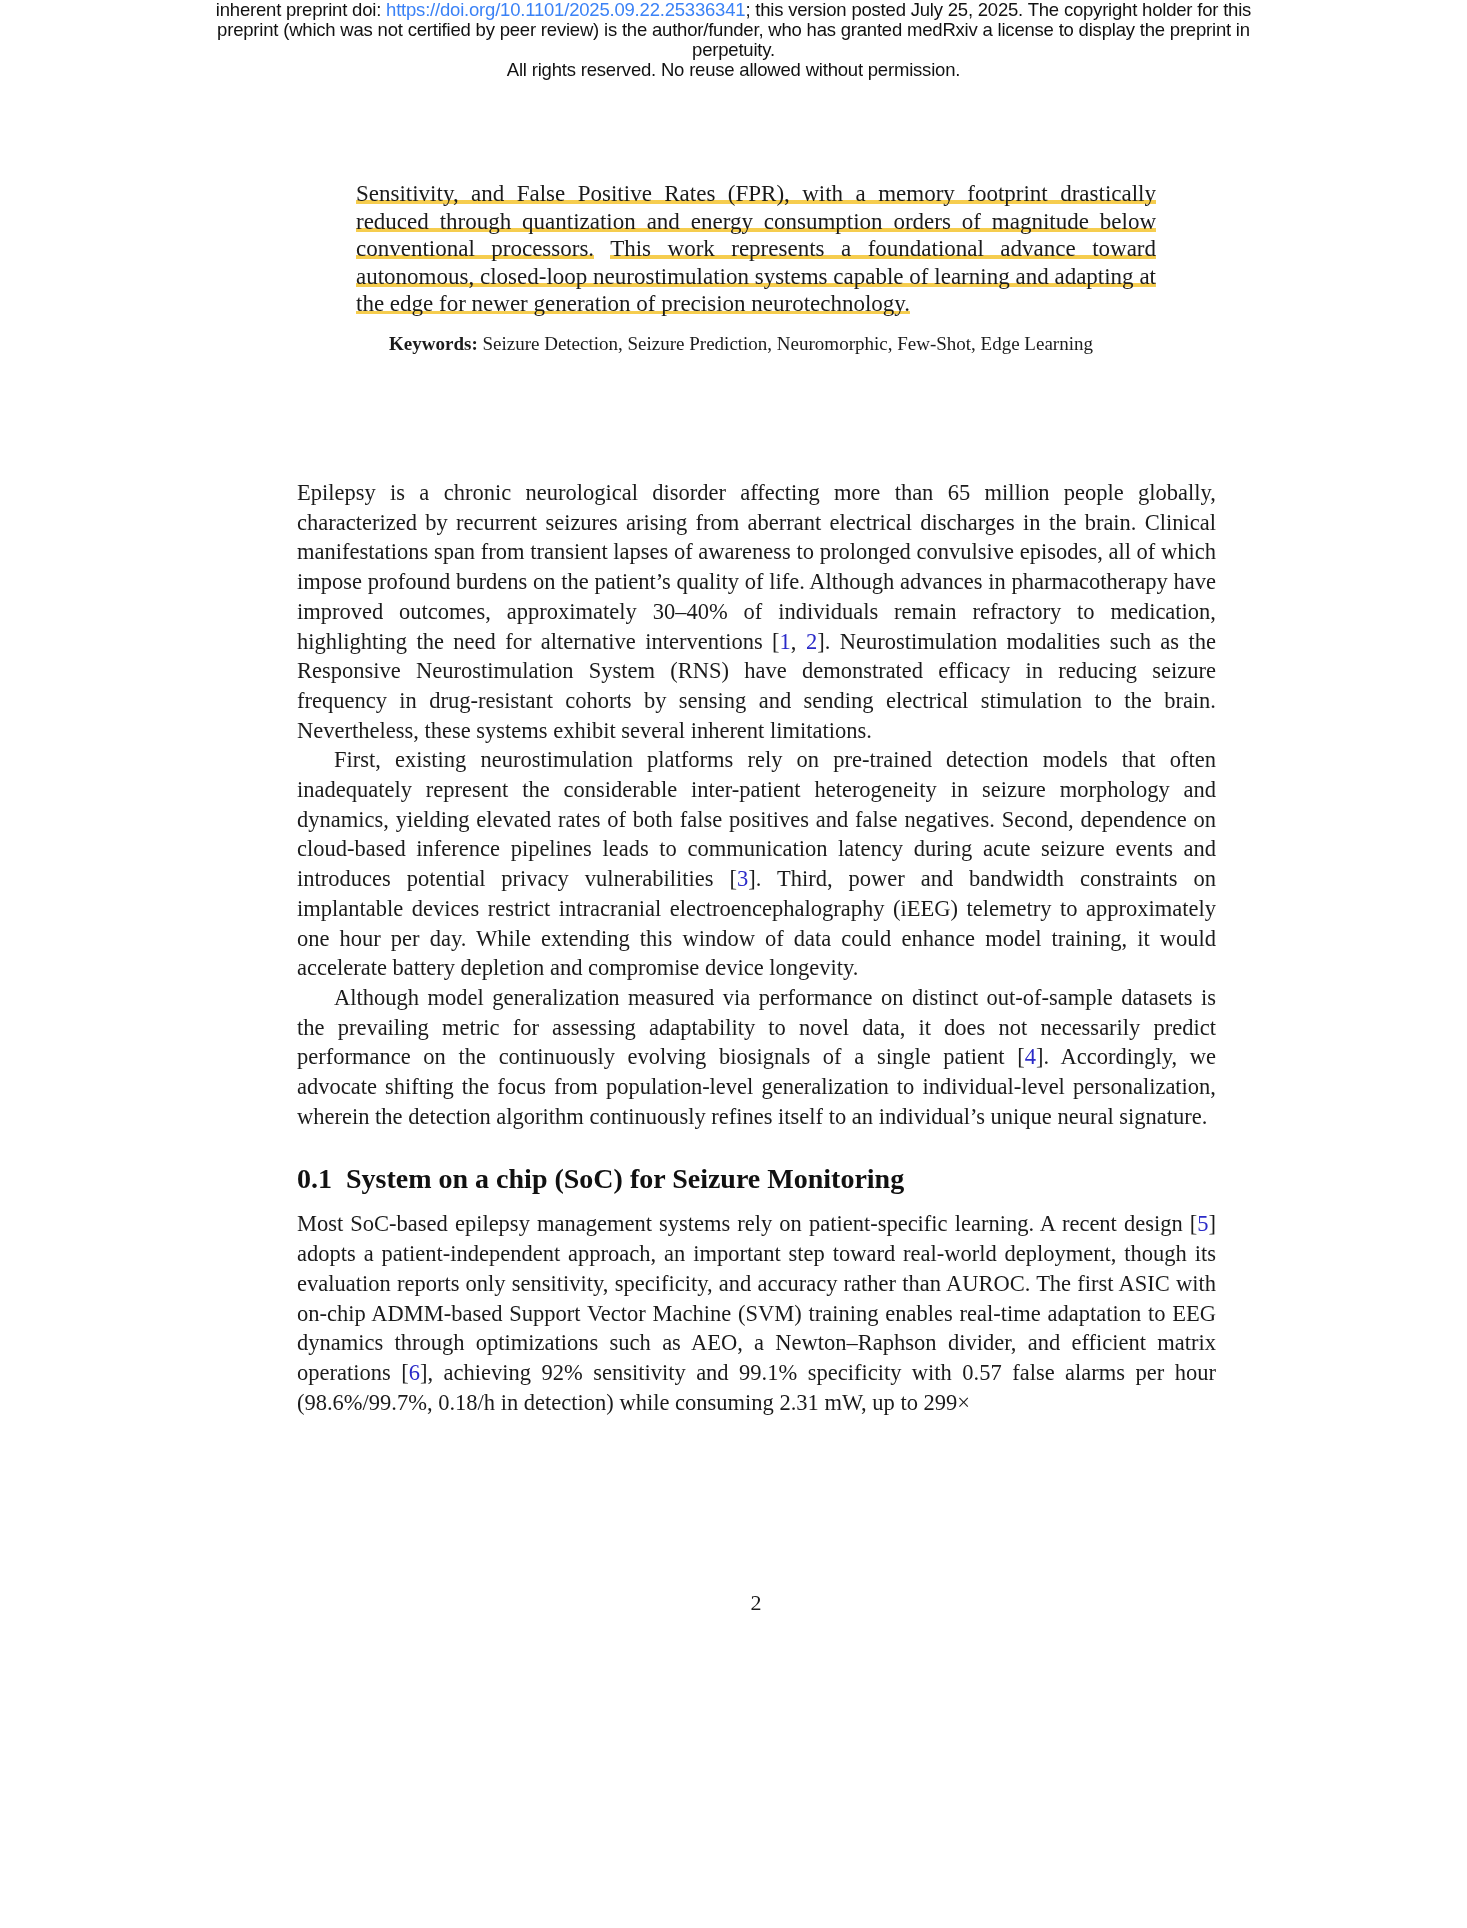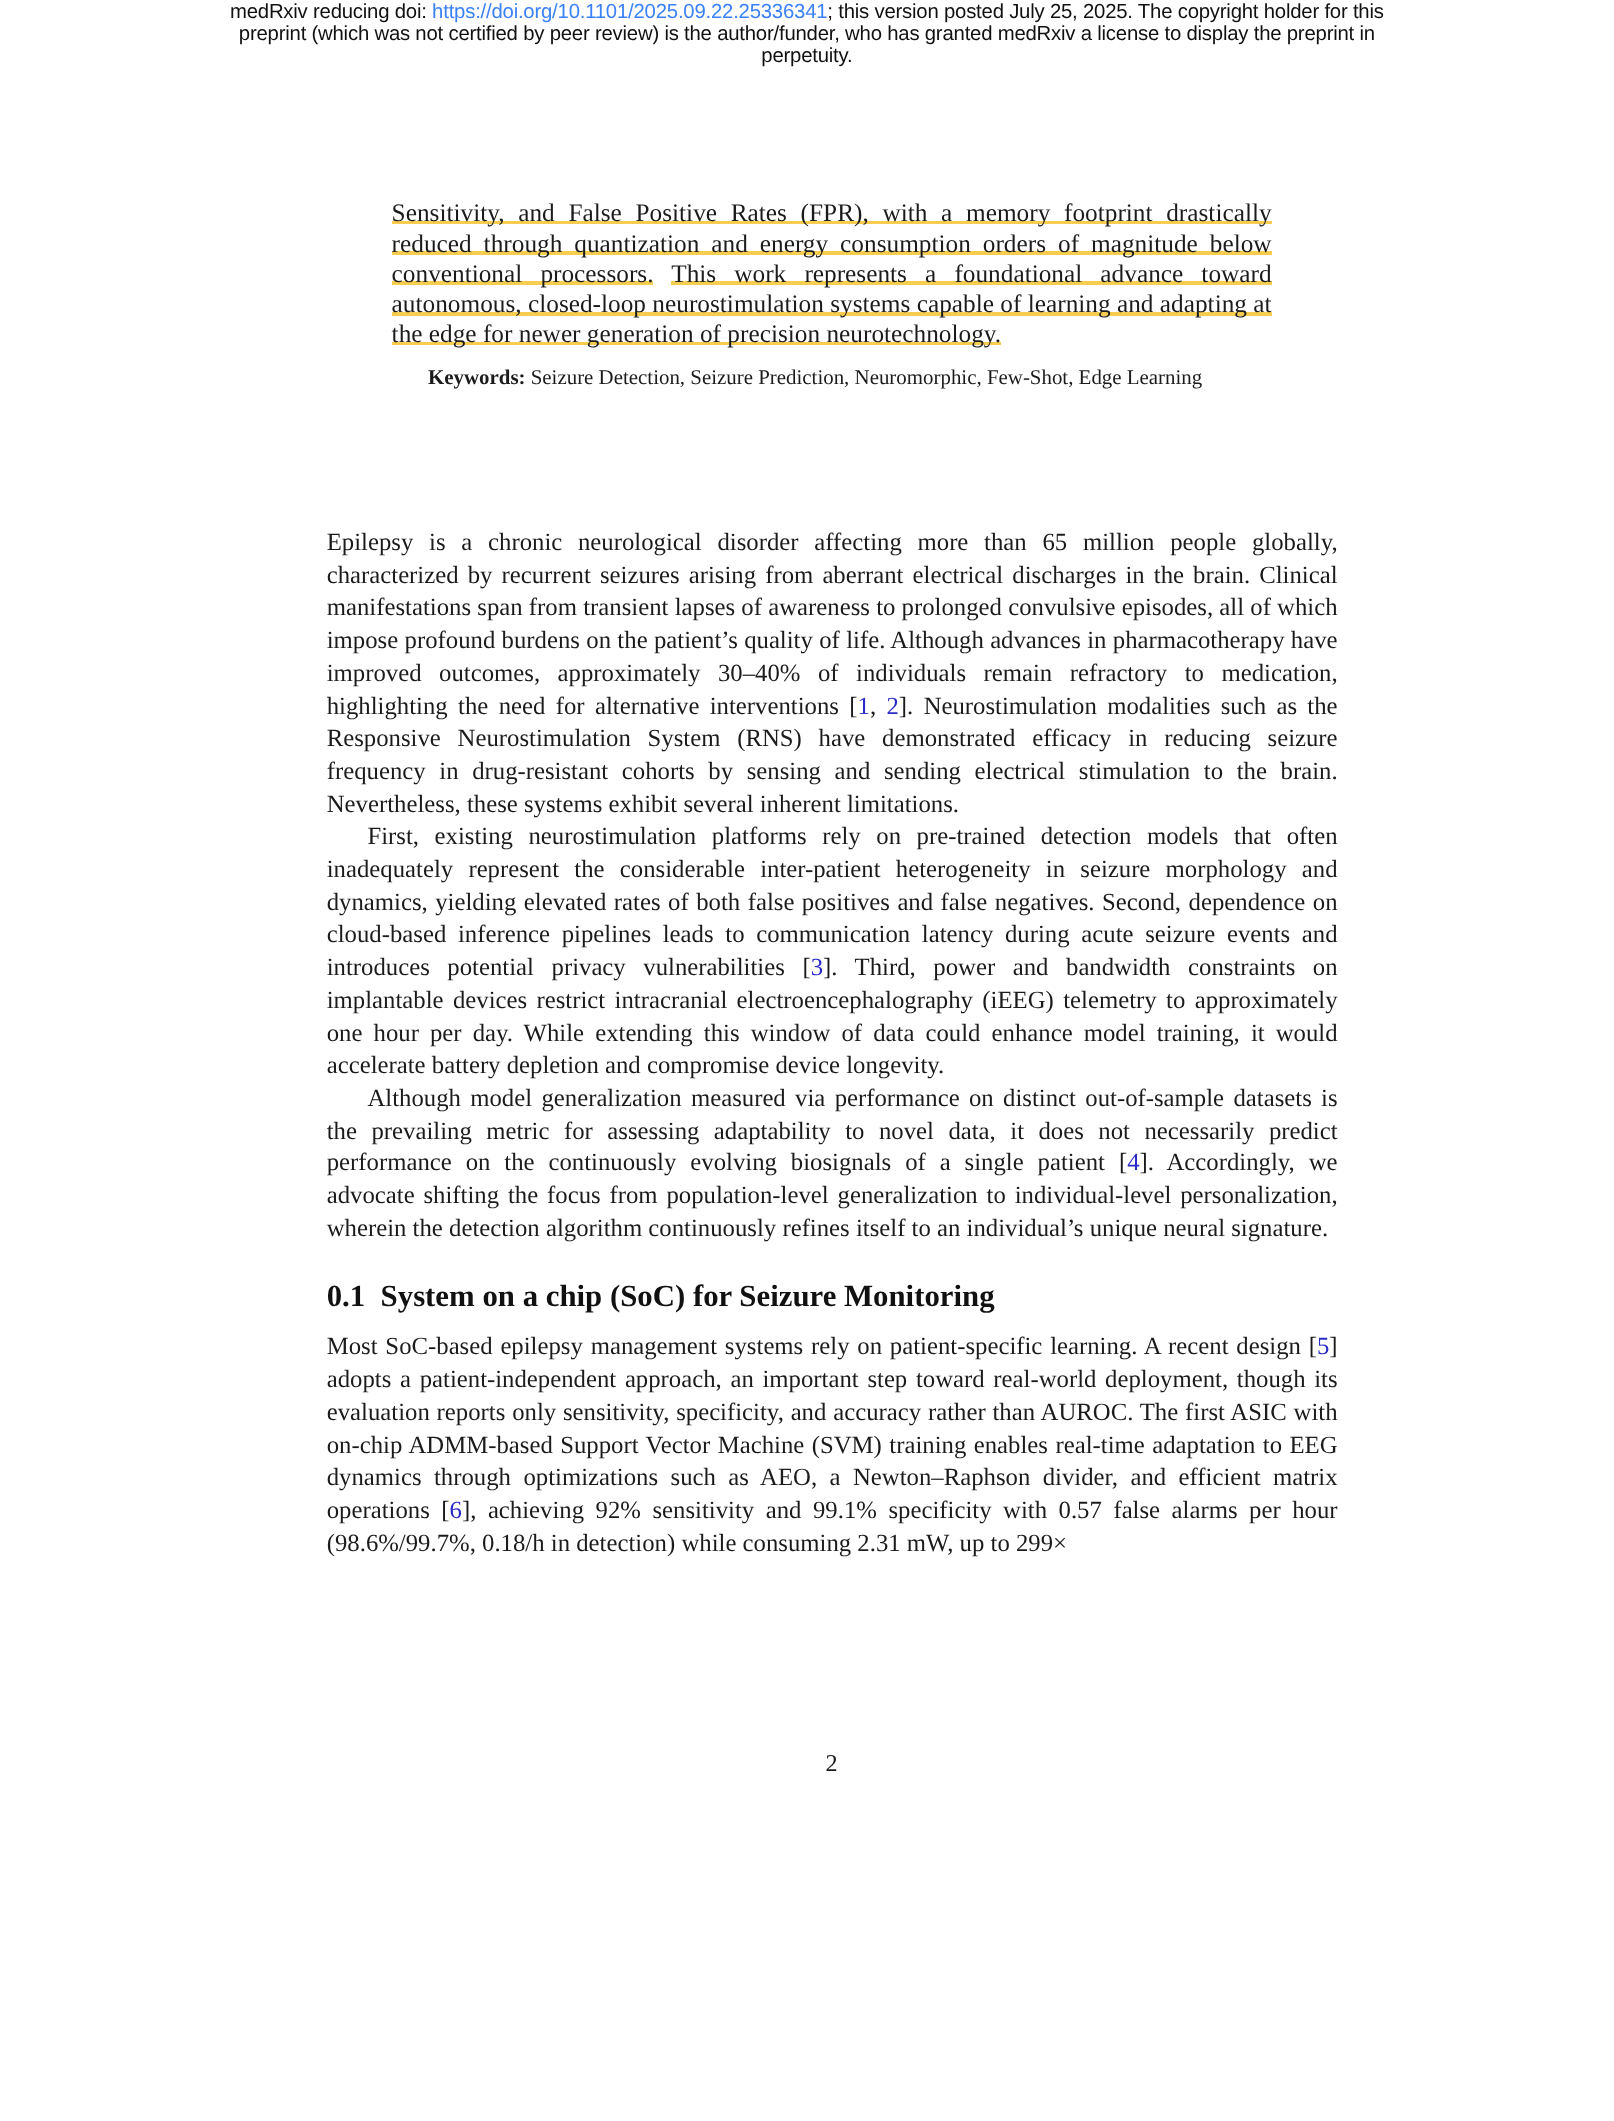--- a/index.html
+++ b/index.html
@@ -42,23 +42,24 @@
   .section-title .num { margin-right: 14px; }
   .pagenum {
     position: absolute; left: 0; width: 1512px; top: 1590px; text-align: center;
     font-family: "Liberation Serif", serif; font-size: 22px; color: #1b1b1b;
   }
 </style>
 </head>
 <body>
 
 <div class="banner">
-  <span class="line"><span>medRxiv reducing doi: </span><a>https://doi.org/10.1101/2025.09.22.25336341</a><span>; this version posted July 25, 2025. The copyright holder for this</span></span>
+  <span class="line"><span>inherent preprint doi: </span><a>https://doi.org/10.1101/2025.09.22.25336341</a><span>; this version posted July 25, 2025. The copyright holder for this</span></span>
   <span class="line">preprint (which was not certified by peer review) is the author/funder, who has granted medRxiv a license to display the preprint in</span>
   <span class="line">perpetuity.</span>
+  <span class="line">All rights reserved. No reuse allowed without permission.</span>
 </div>
 
 <div class="abstract">
   <p class="abs-text"><span class="hl">Sensitivity, and False Positive Rates (FPR), with a memory footprint drastically reduced through quantization and energy consumption orders of magnitude below conventional processors.</span> <span class="hl">This work represents a foundational advance toward autonomous, closed-loop neurostimulation systems capable of learning and adapting at the edge for newer generation of precision neurotechnology.</span></p>
   <div class="keywords"><b>Keywords:</b> <span>Seizure Detection, Seizure Prediction, Neuromorphic, Few-Shot, Edge Learning</span></div>
 </div>
 
 <div class="body">
   <p><span>Epilepsy is a chronic neurological disorder affecting more than 65 million people globally, characterized by recurrent seizures arising from aberrant electrical discharges in the brain. Clinical manifestations span from transient lapses of awareness to prolonged convulsive episodes, all of which impose profound burdens on the patient’s quality of life. Although advances in pharmacotherapy have improved outcomes, approximately 30–40% of individuals remain refractory to medication, highlighting the need for alternative interventions [</span><a class="cite">1</a><span>, </span><a class="cite">2</a><span>]. Neurostimulation modalities such as the Responsive Neurostimulation System (RNS) have demonstrated efficacy in reducing seizure frequency in drug-resistant cohorts by sensing and sending electrical stimulation to the brain. Nevertheless, these systems exhibit several inherent limitations.</span></p>
   <p class="indent"><span>First, existing neurostimulation platforms rely on pre-trained detection models that often inadequately represent the considerable inter-patient heterogeneity in seizure morphology and dynamics, yielding elevated rates of both false positives and false negatives. Second, dependence on cloud-based inference pipelines leads to communication latency during acute seizure events and introduces potential privacy vulnerabilities [</span><a class="cite">3</a><span>]. Third, power and bandwidth constraints on implantable devices restrict intracranial electroencephalography (iEEG) telemetry to approximately one hour per day. While extending this window of data could enhance model training, it would accelerate battery depletion and compromise device longevity.</span></p>

